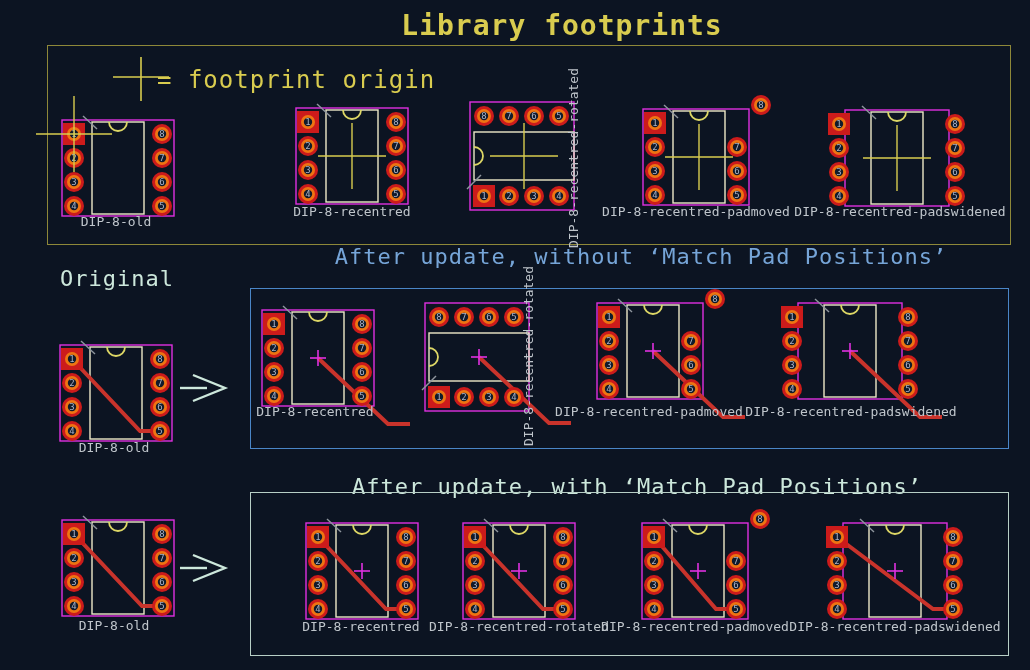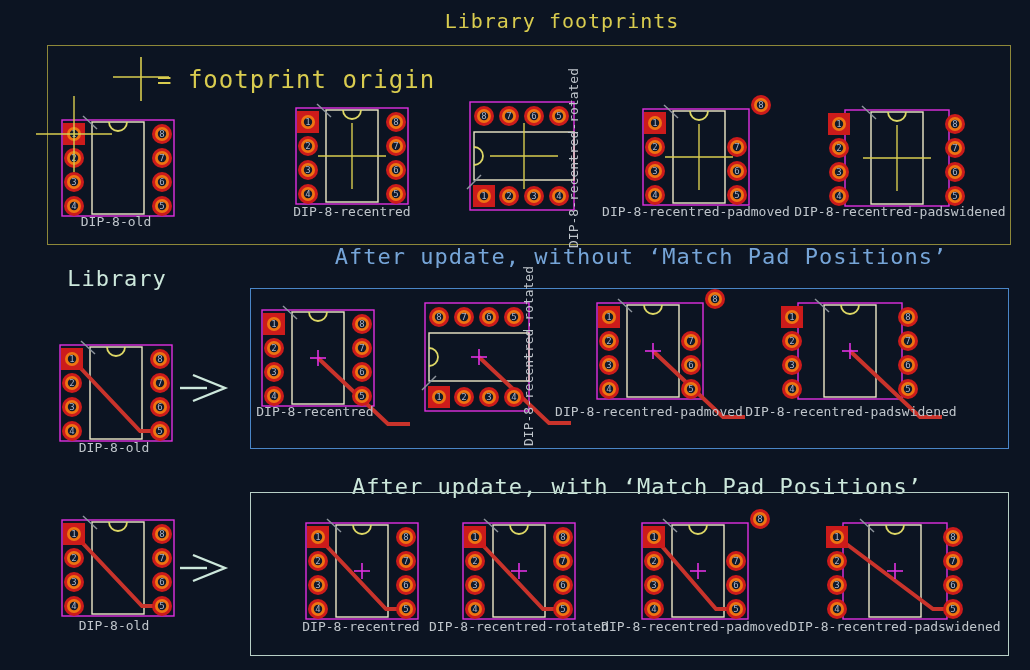--- a/index.html
+++ b/index.html
@@ -5,21 +5,21 @@
   html,body{margin:0;padding:0;background:#0c1422;}
   #canvas{
     position:relative;width:1030px;height:670px;overflow:hidden;
     background:var(--bg,#0c1422);
     font-family:"DejaVu Sans Mono","Liberation Mono",monospace;
   }
   svg{overflow:visible;display:block;}
   .abs{position:absolute;}
   .box{position:absolute;border:1px solid;background:transparent;}
   .title{
-    position:absolute;font-size:20px;font-weight:normal;letter-spacing:1px;
+    position:absolute;font-size:28px;font-weight:bold;letter-spacing:1px;
     color:var(--yellow);white-space:nowrap;transform:translateX(-50%);
   }
   .heading{
     position:absolute;font-size:22px;font-weight:normal;white-space:nowrap;
     transform:translateX(-50%);letter-spacing:1px;
   }
   .heading.blue{color:var(--heading-blue);}
   .heading.mint{color:var(--mint);margin-top:16px;}
   .legend-text{
     position:absolute;font-size:24px;color:var(--yellow);white-space:nowrap;letter-spacing:1px;
@@ -43,21 +43,21 @@
 
   <svg class="abs" style="left:105px;top:52px;" width="80" height="56">
     <line x1="8" y1="25" x2="64" y2="25" stroke="#d9cc4f" stroke-width="1.6"></line>
     <line x1="36" y1="5" x2="36" y2="49" stroke="#d9cc4f" stroke-width="1.6"></line>
   </svg>
   <div class="legend-text" style="left:157px;top:66px;">= footprint origin</div>
 
   <div class="heading blue" style="left:641px;top:244px;">After update, without ‘Match Pad Positions’</div>
   <div class="heading mint" style="left:637px;top:458px;">After update, with ‘Match Pad Positions’</div>
 
-  <div class="orig-line" style="left:117px;top:266px;">Library</div>
+  <div class="orig-line" style="left:117px;top:266px;">Original</div>
 
   <svg class="abs arrow" style="left:180px;top:374px;" width="48" height="30">
     <line x1="0" y1="14" x2="27" y2="14" stroke="#cde8dc" stroke-width="2.4"></line>
     <polyline points="13,1 45,14 13,27" fill="none" stroke="#cde8dc" stroke-width="2.4"></polyline>
   </svg>
   <svg class="abs arrow" style="left:180px;top:554px;" width="48" height="30">
     <line x1="0" y1="14" x2="27" y2="14" stroke="#cde8dc" stroke-width="2.4"></line>
     <polyline points="13,1 45,14 13,27" fill="none" stroke="#cde8dc" stroke-width="2.4"></polyline>
   </svg>
 

